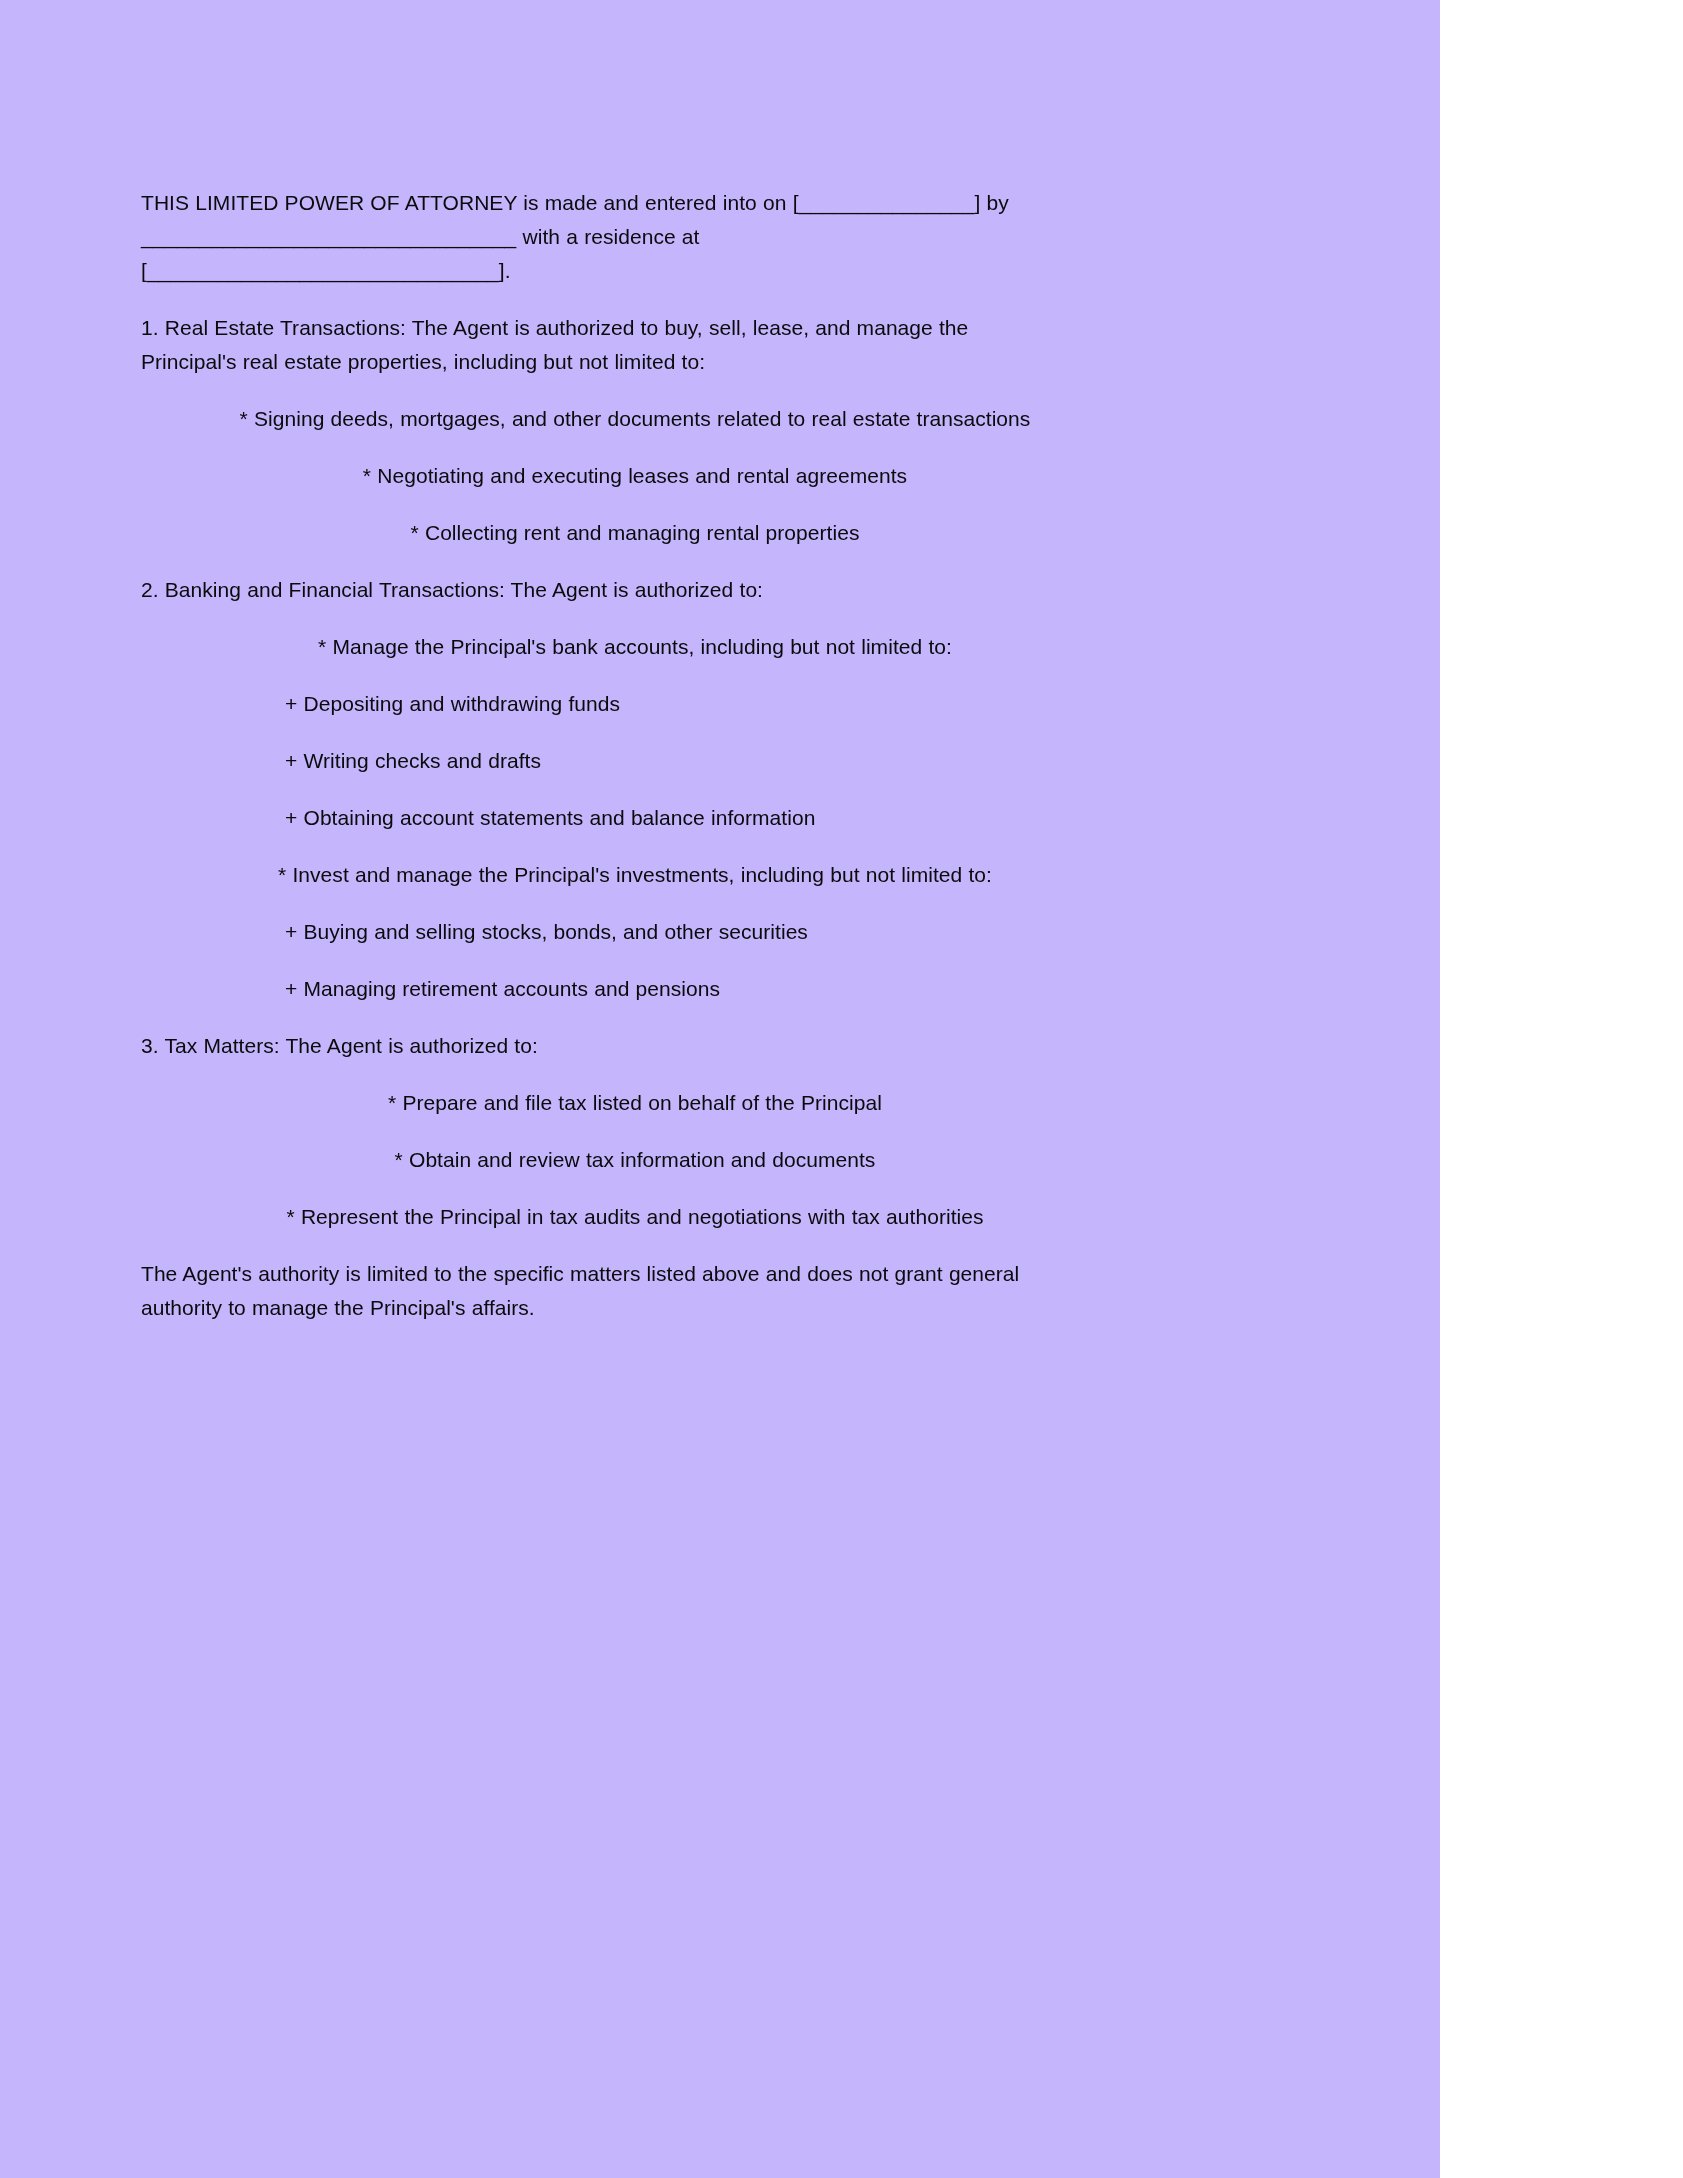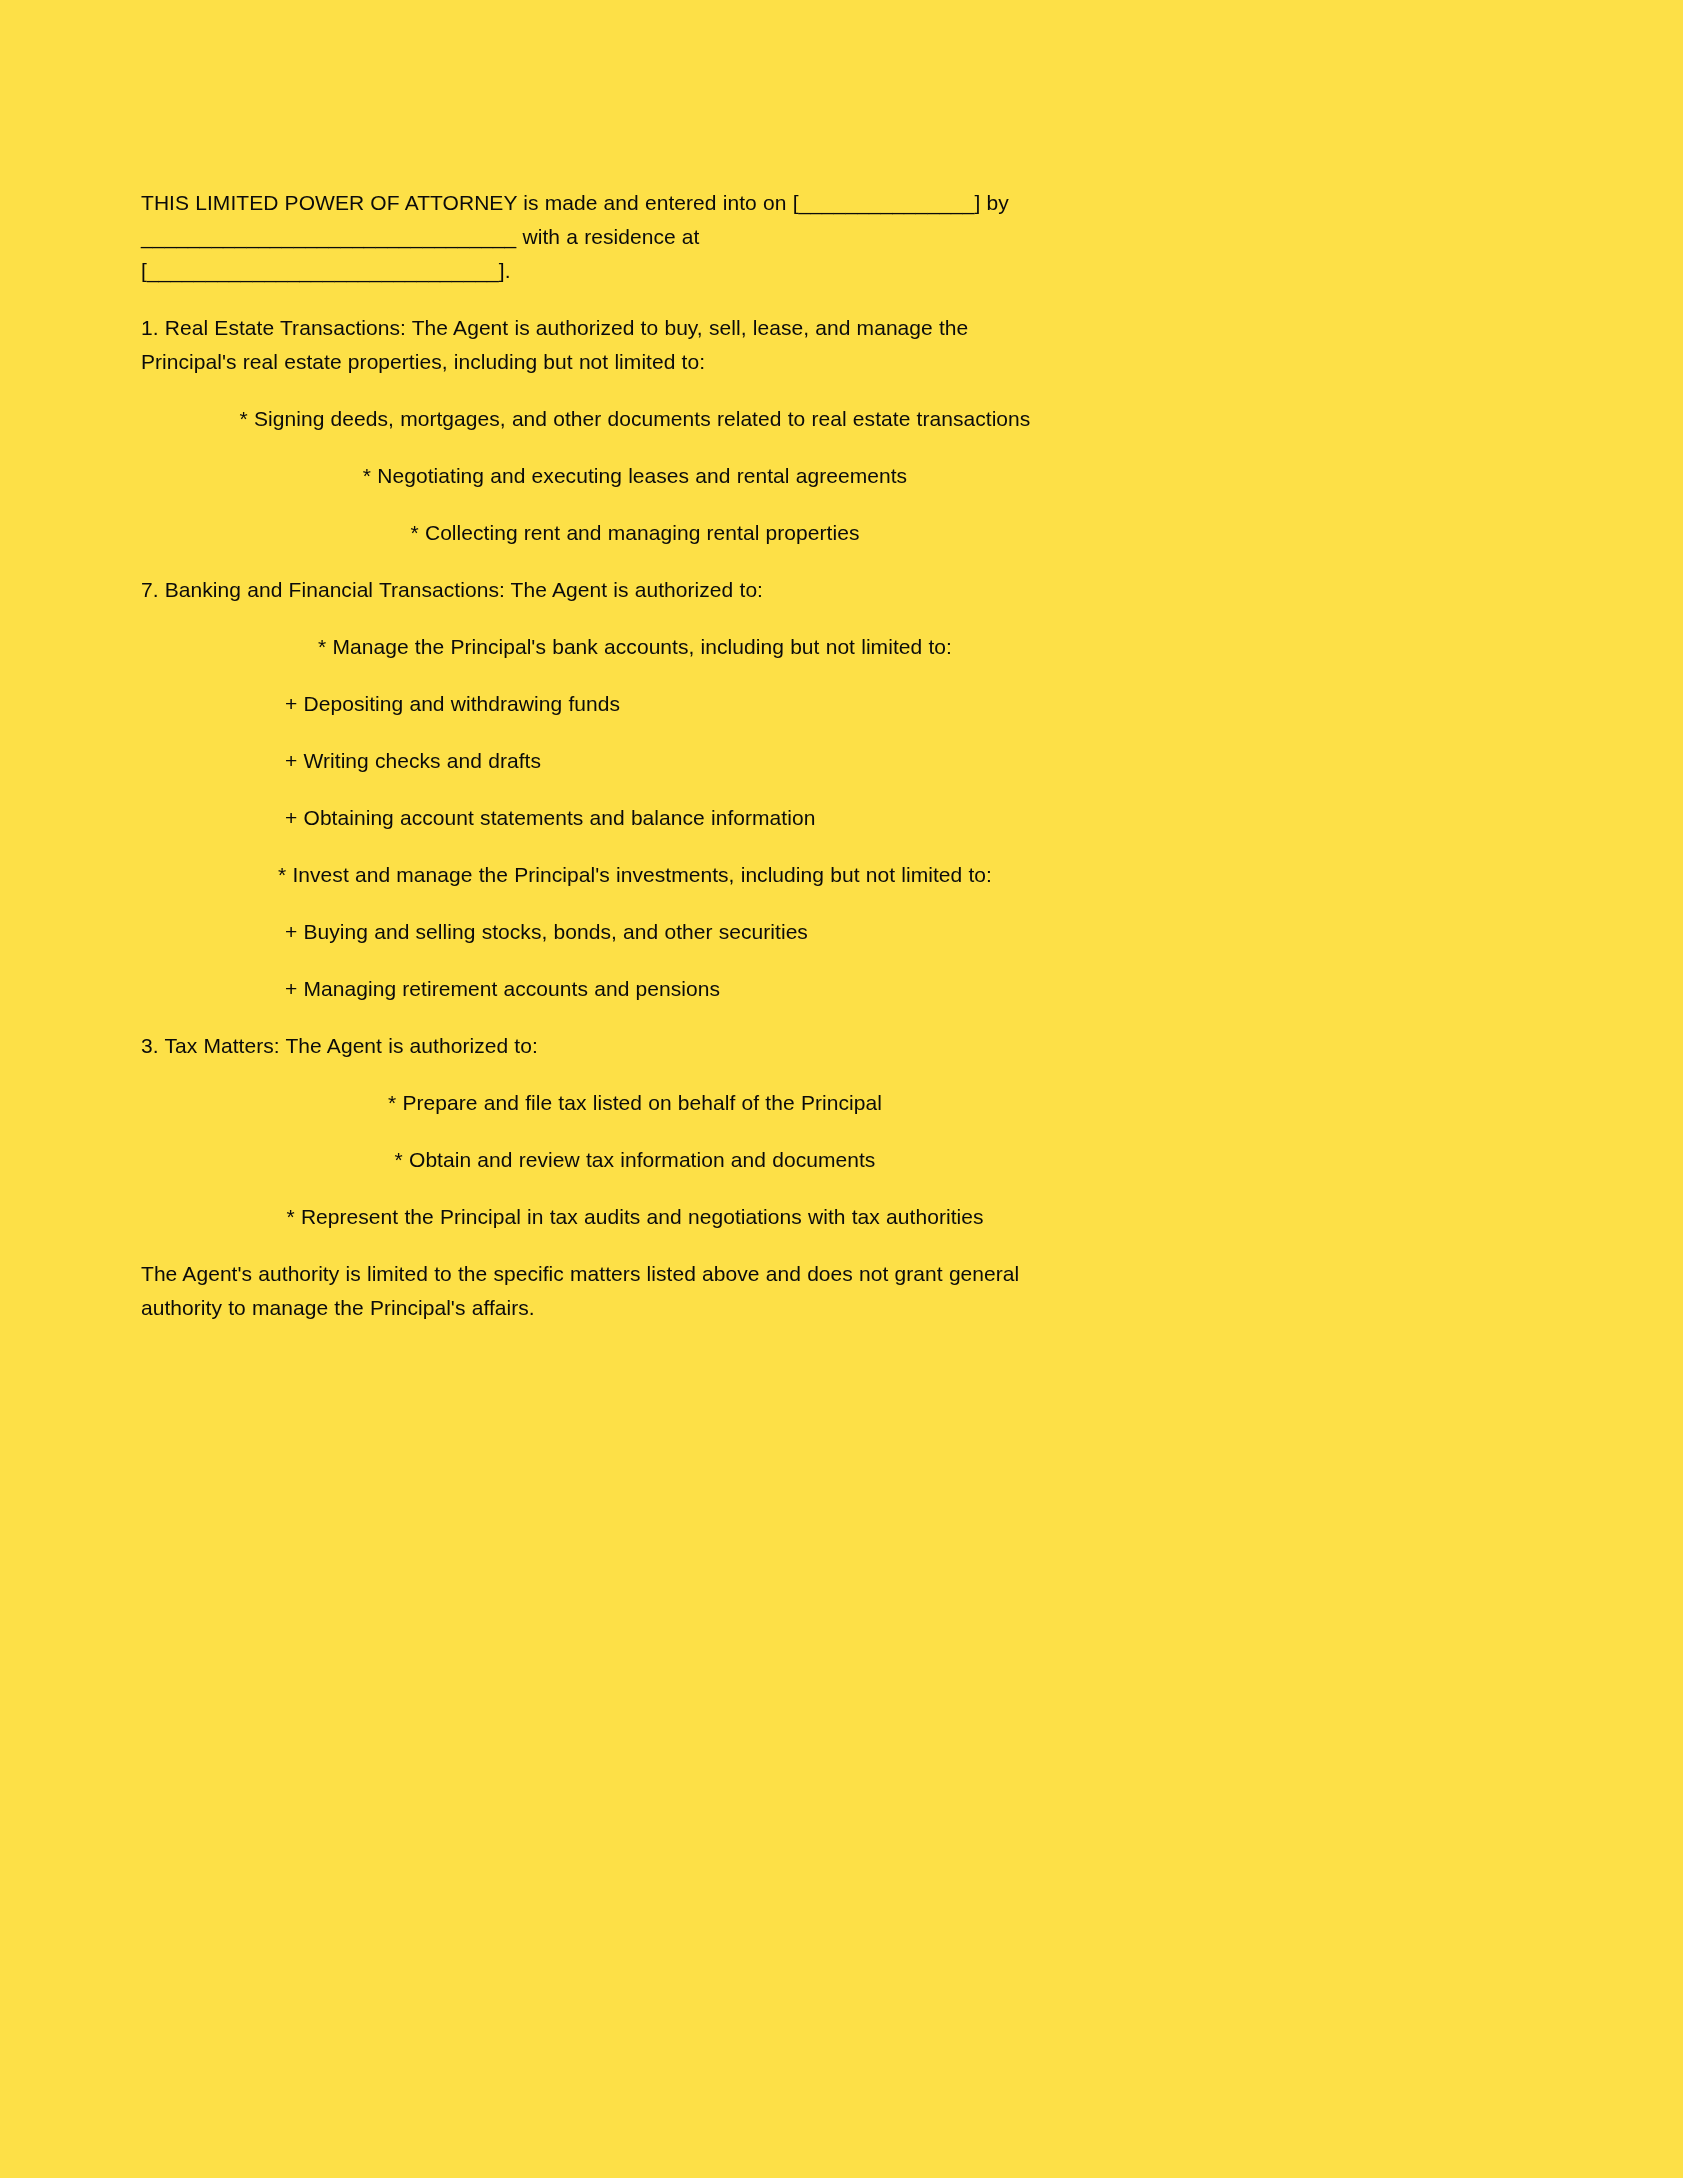--- a/index.html
+++ b/index.html
@@ -2,23 +2,23 @@
 <html><head>
 <meta charset="utf-8">
 <style>
   html, body {
     margin: 0;
     padding: 0;
     background: #ffffff;
   }
   .page {
     position: relative;
-    width: 1683px;
+    width: 1440px;
     height: 2178px;
-    background: #fde047;
+    background: #c4b5fd;
     box-sizing: border-box;
     overflow: hidden;
   }
   .doc-body {
     position: absolute;
     left: 141px;
     top: 186px;
     width: 911px;
     font-family: "Liberation Sans", "DejaVu Sans", sans-serif;
     font-size: 21px;
@@ -48,21 +48,21 @@
 
 
     <p class="para lvl-0">1. Real Estate Transactions: The Agent is authorized to buy, sell, lease, and manage the Principal's real estate properties, including but not limited to:</p>
 
     <p class="para lvl-1">* Signing deeds, mortgages, and other documents related to real estate transactions</p>
 
     <p class="para lvl-1">* Negotiating and executing leases and rental agreements</p>
 
     <p class="para lvl-1">* Collecting rent and managing rental properties</p>
 
-    <p class="para lvl-0">7. Banking and Financial Transactions: The Agent is authorized to:</p>
+    <p class="para lvl-0">2. Banking and Financial Transactions: The Agent is authorized to:</p>
 
     <p class="para lvl-1">* Manage the Principal's bank accounts, including but not limited to:</p>
 
     <p class="para lvl-2">+ Depositing and withdrawing funds</p>
 
     <p class="para lvl-2">+ Writing checks and drafts</p>
 
     <p class="para lvl-2">+ Obtaining account statements and balance information</p>
 
     <p class="para lvl-1">* Invest and manage the Principal's investments, including but not limited to:</p>

